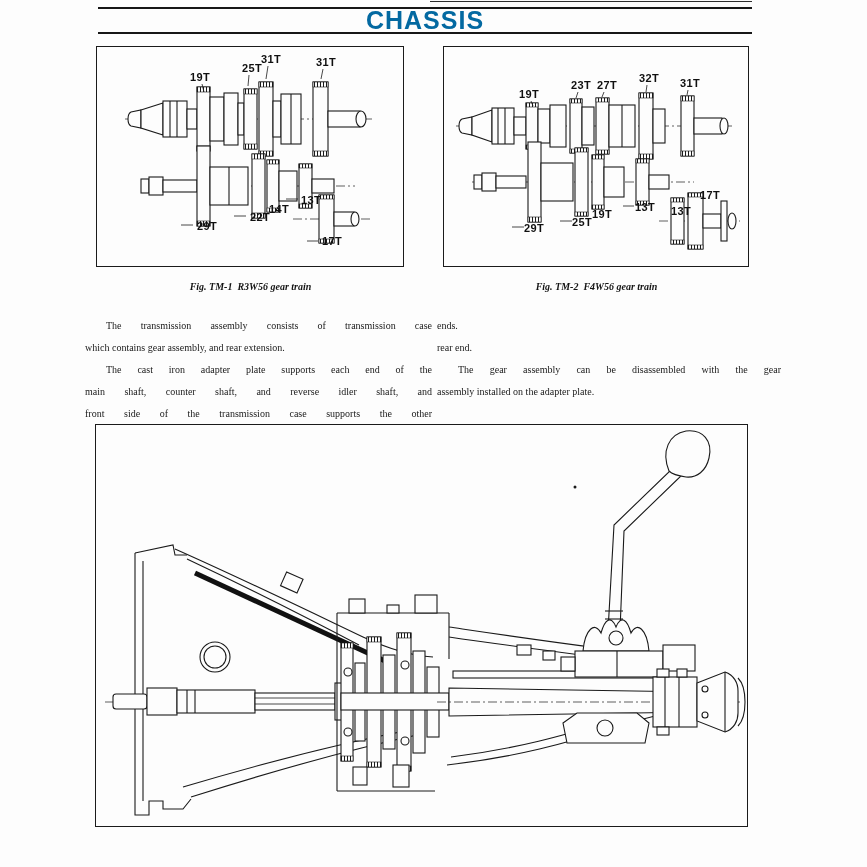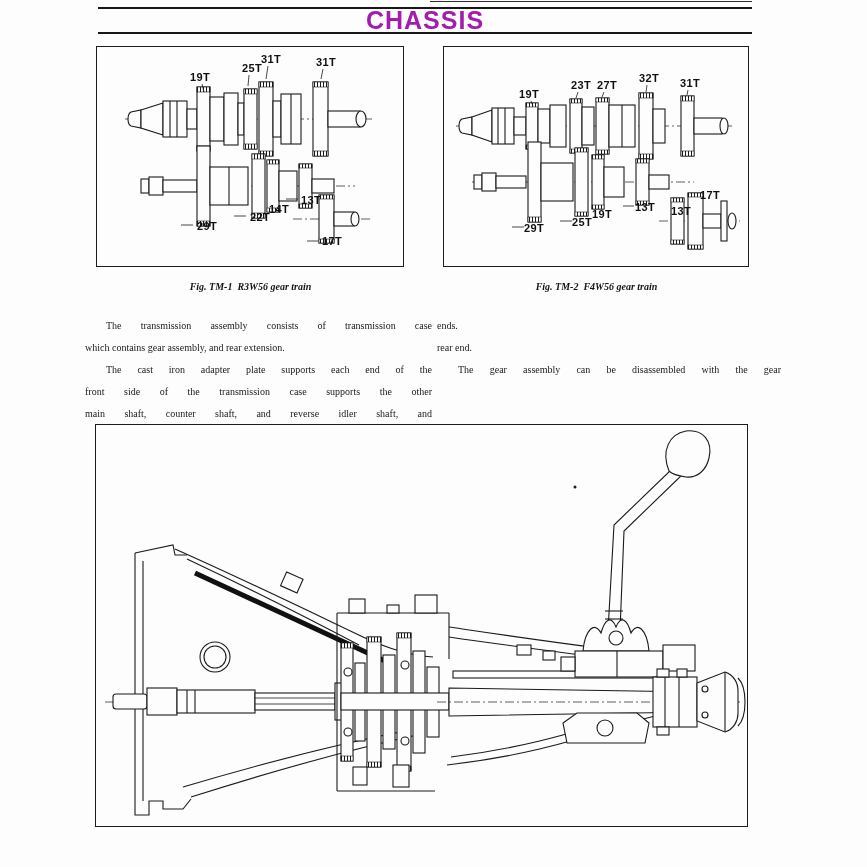--- a/index.html
+++ b/index.html
@@ -2,21 +2,21 @@
 <html><head>
 <meta charset="utf-8">
 <style>
   html,body{margin:0;padding:0;background:#ffffff;}
   .page{position:relative;width:867px;height:867px;background:#fdfdfd;font-family:"Liberation Serif",serif;overflow:hidden;color:#161616;}
   .rule{position:absolute;background:#171717;height:2px;}
   #rule-top{left:98px;top:7px;width:654px;}
   #rule-frag{left:430px;top:1px;width:322px;height:1px;background:#2e2e2e;}
   #rule-bottom{left:98px;top:32px;width:654px;}
   .page-title{position:absolute;left:98px;top:6px;width:654px;text-align:center;
-    font-family:"Liberation Sans",sans-serif;font-weight:bold;font-size:25px;letter-spacing:1px;color:#a21caf;}
+    font-family:"Liberation Sans",sans-serif;font-weight:bold;font-size:25px;letter-spacing:1px;color:#0369a1;}
   .figbox{position:absolute;border:1.5px solid #1b1b1b;background:#fdfdfd;}
   #figbox-tm1{left:96px;top:46px;width:306px;height:219px;}
   #figbox-tm2{left:443px;top:46px;width:304px;height:219px;}
   #figbox-tm3{left:95px;top:424px;width:651px;height:401px;}
   .figbox svg{display:block;width:100%;height:100%;}
   .caption{position:absolute;font-style:italic;font-weight:bold;font-size:10px;color:#141414;text-align:center;white-space:pre;}
   #caption-tm1{left:96px;top:281px;width:309px;}
   #caption-tm2{left:443px;top:281px;width:307px;}
   #caption-tm3{left:95px;top:841px;width:654px;}
   .col{position:absolute;top:315px;font-size:10px;line-height:22px;color:#191919;}
@@ -230,27 +230,28 @@
         <text class="glbl" x="266" y="152" text-anchor="middle">17T</text>
       </g>
     </svg>
   </div>
   <div class="caption" id="caption-tm2">Fig. TM-2  F4W56 gear train</div>
 
   <div class="col" id="col-left">
     <div class="tline ind">The transmission assembly consists of transmission case</div>
     <div class="tline noj">which contains gear assembly, and rear extension.</div>
     <div class="tline ind">The cast iron adapter plate supports each end of the</div>
+    <div class="tline">main shaft, counter shaft, and reverse idler shaft, and</div>
     <div class="tline">front side of the transmission case supports the other</div>
-    <div class="tline">main shaft, counter shaft, and reverse idler shaft, and</div>
   </div>
   <div class="col" id="col-right">
     <div class="tline noj">ends.</div>
     <div class="tline noj">rear end.</div>
     <div class="tline ind">The gear assembly can be disassembled with the gear</div>
+    <div class="tline noj">assembly installed on the adapter plate.</div>
   </div>
 
   <div class="figbox" id="figbox-tm3">
     <svg viewBox="0 0 649 401">
       <defs>
         <pattern id="t3" width="3" height="5" patternUnits="userSpaceOnUse">
           <rect width="3" height="5" fill="#fdfdfd"></rect>
             <line x1="1.5" y1="0" x2="1.5" y2="5" stroke="#1a1a1a" stroke-width="1"></line>
         </pattern>
       </defs>

